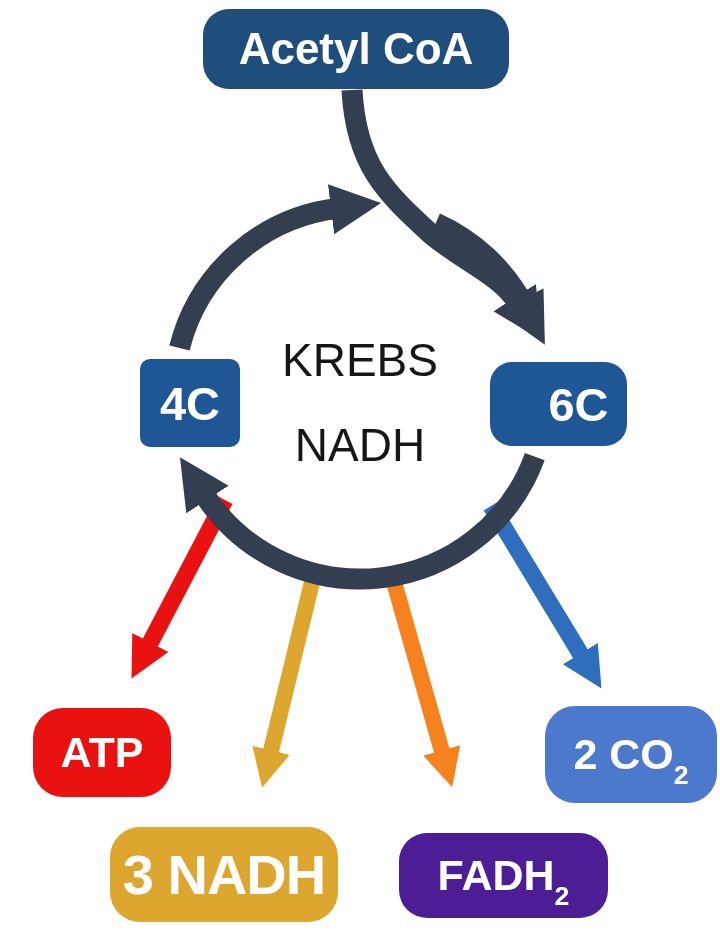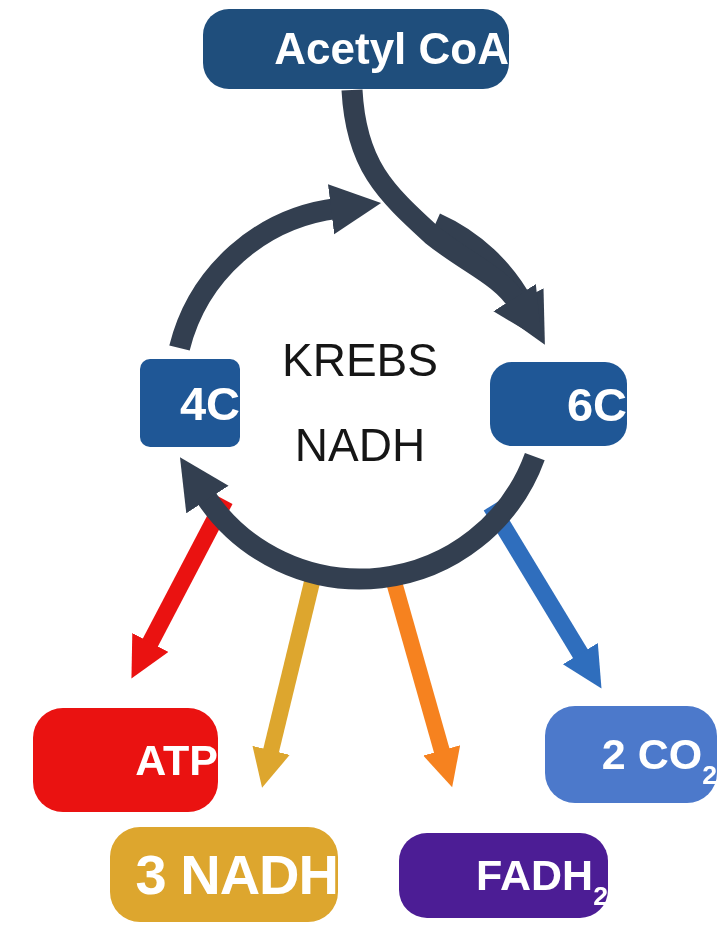--- a/index.html
+++ b/index.html
@@ -3,28 +3,28 @@
 <meta charset="utf-8">
 <style>
   html,body{margin:0;padding:0;background:#ffffff;}
   #stage{
     position:relative;width:720px;height:940px;overflow:hidden;
     background:#ffffff;
     font-family:"Liberation Sans","DejaVu Sans",sans-serif;
   }
   #arrow-layer{position:absolute;left:0;top:0;width:720px;height:940px;}
   .node{
-    position:absolute;display:flex;align-items:center;justify-content:flex-end;
+    position:absolute;display:flex;align-items:center;justify-content:center;
     color:#ffffff;font-weight:bold;text-align:center;line-height:1;
   }
   .node sub{font-size:0.62em;line-height:0;position:relative;top:0.22em;}
   #node-acetyl  {left:203px;top:9px;  width:306px;height:80px;border-radius:26px;font-size:44px;}
   #node-c4      {left:140px;top:359px;width:100px;height:88px;border-radius:22px;font-size:47px;}
   #node-c6      {left:490px;top:362px;width:97px; height:84px;border-radius:22px;font-size:47px;}
-  #node-atp     {left:33px; top:708px;width:138px;height:104px;border-radius:30px;font-size:43px;padding-left:47px;}
+  #node-atp     {left:33px; top:708px;width:138px;height:89px;border-radius:30px;font-size:43px;}
   #node-nadh    {left:110px;top:827px;width:228px;height:95px;border-radius:30px;font-size:56px;letter-spacing:-1px;}
   #node-fadh2   {left:399px;top:833px;width:209px;height:85px;border-radius:28px;font-size:43px;}
   #node-co2     {left:545px;top:706px;width:172px;height:97px;border-radius:30px;font-size:43px;}
   #center-label{
     position:absolute;left:230px;top:318px;width:260px;
     font-size:46px;font-weight:normal;color:#161616;text-align:center;line-height:85px;
   }
 </style>
 </head>
 <body>

